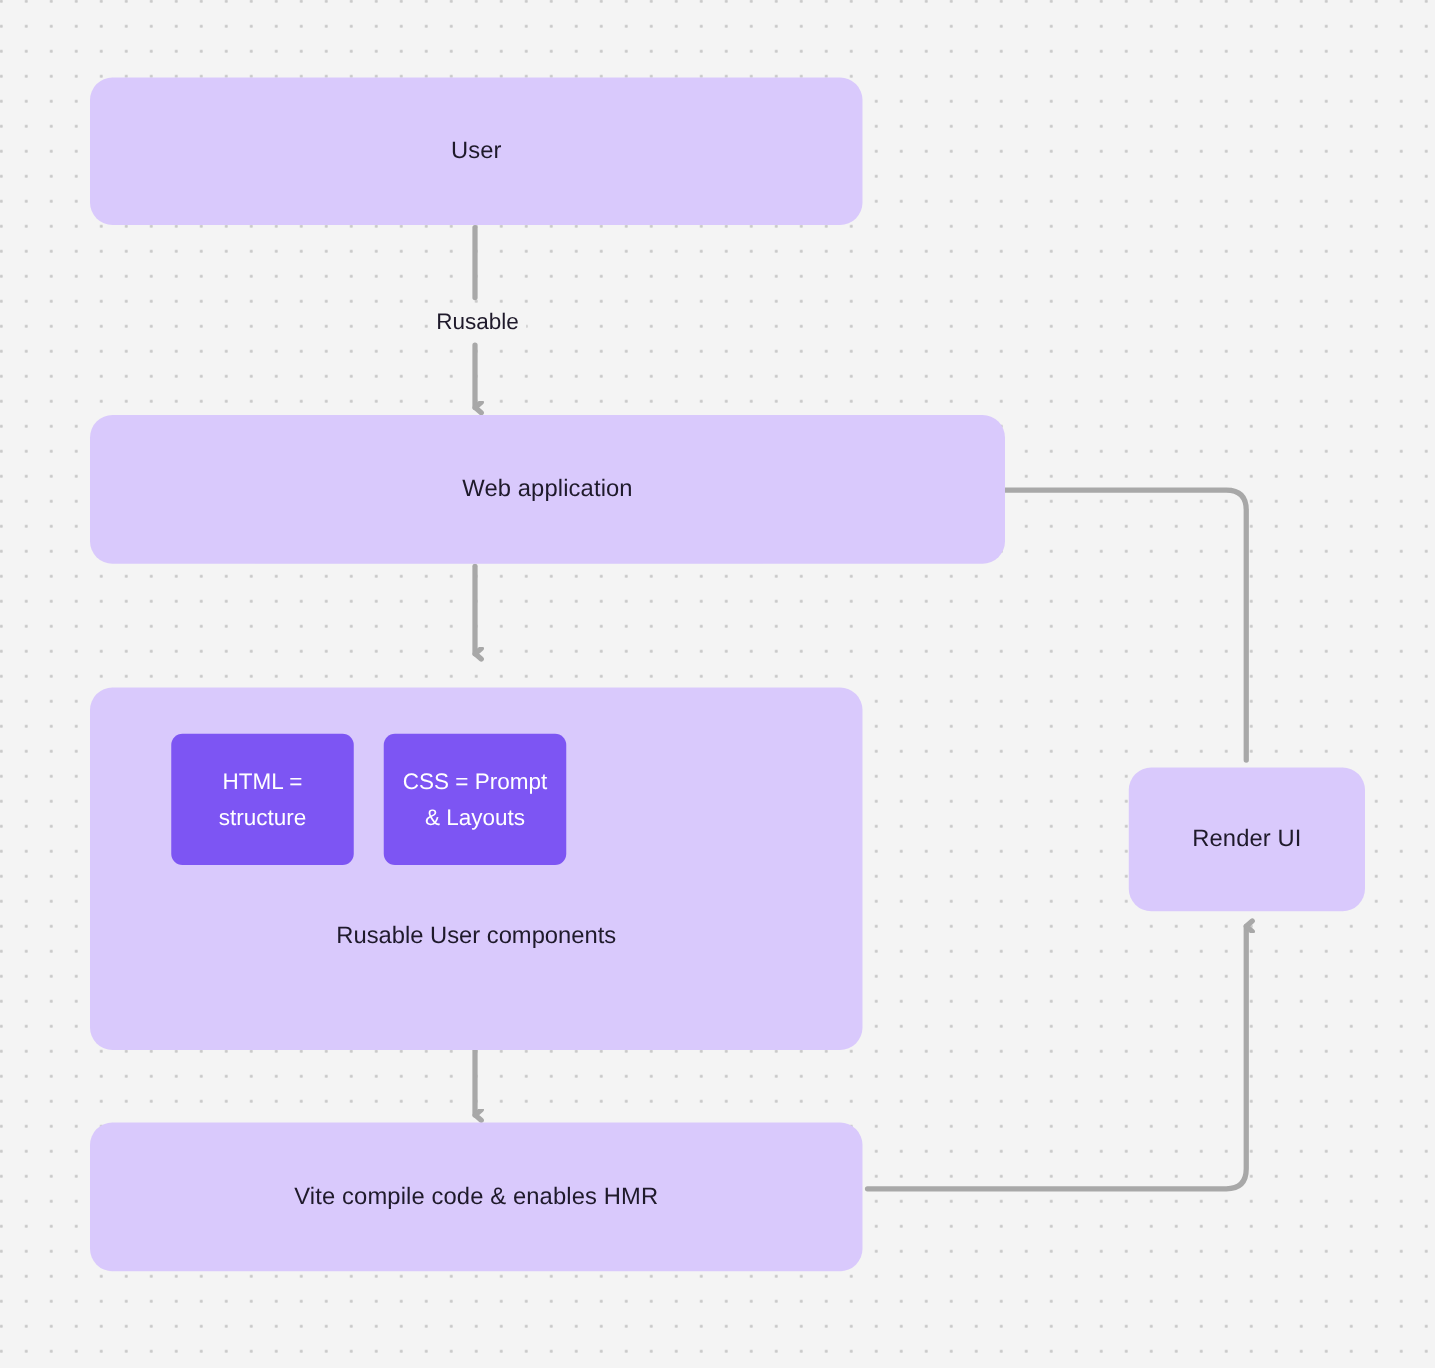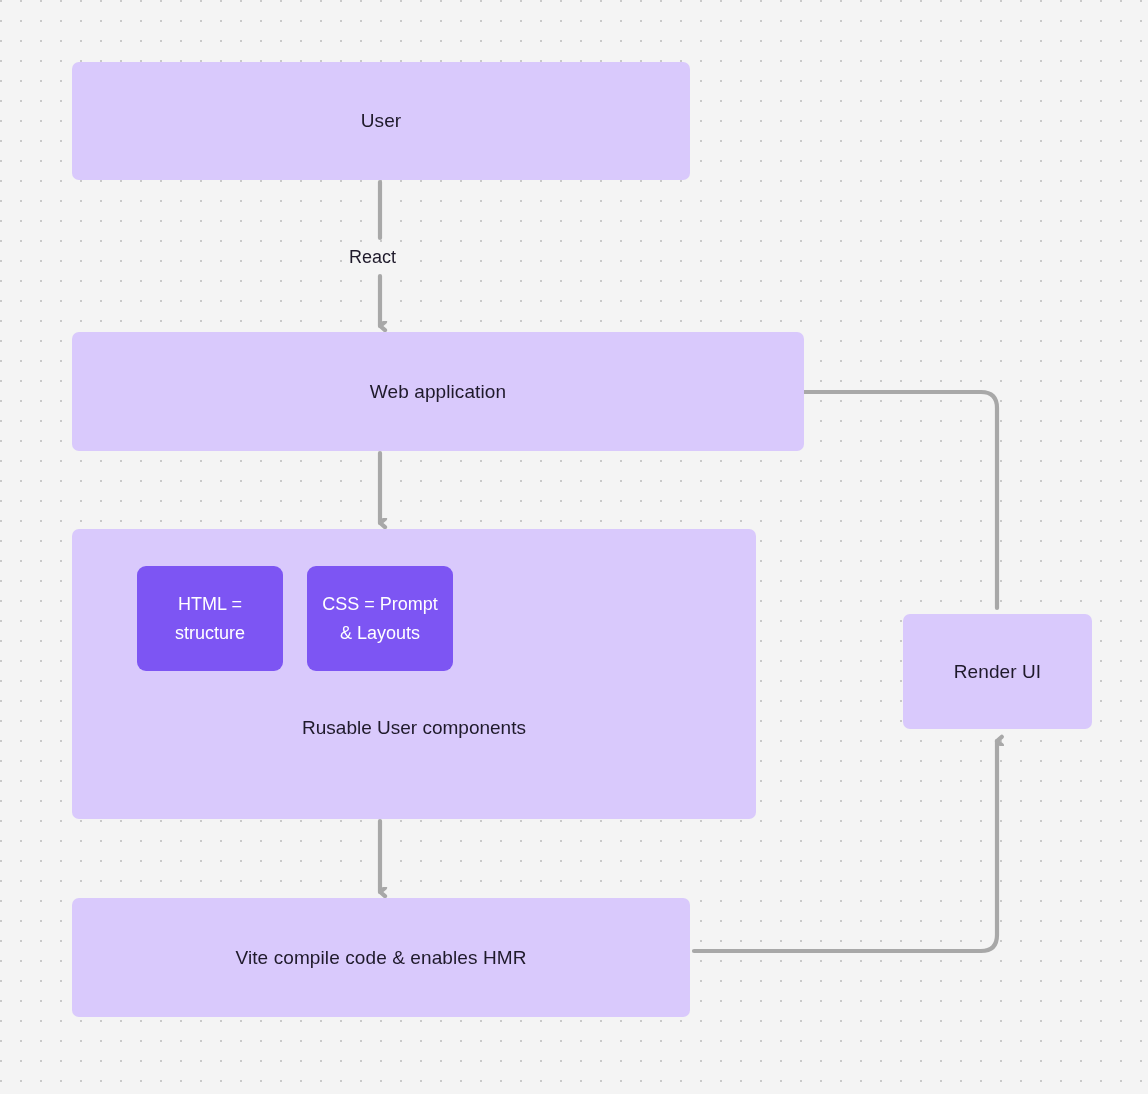--- a/index.html
+++ b/index.html
@@ -34,38 +34,38 @@
     width: 1148px;
     height: 1094px;
     pointer-events: none;
     z-index: 1;
   }
 
   
   .node {
     position: absolute;
     background: #d9c9fc;
-    border-radius: 7px;
+    border-radius: 18px;
     display: flex;
     align-items: center;
     justify-content: center;
     z-index: 2;
   }
 
   .node-label {
     font-size: 19px;
     color: #1f1a2b;
     letter-spacing: 0.1px;
     text-align: center;
     line-height: 1.35;
   }
 
   #node-user       { left: 72px;  top: 62px;  width: 618px; height: 118px; }
   #node-webapp     { left: 72px;  top: 332px; width: 732px; height: 119px; }
-  #node-components { left: 72px;  top: 529px; width: 684px; height: 290px;
+  #node-components { left: 72px;  top: 550px; width: 618px; height: 290px;
                      display: block; }
   #node-vite       { left: 72px;  top: 898px; width: 618px; height: 119px; }
   #node-render     { left: 903px; top: 614px; width: 189px; height: 115px; }
 
   
   .chip-row {
     position: absolute;
     left: 65px;
     top: 37px;
     width: 488px;
@@ -144,21 +144,21 @@
       <line x1="380" y1="453" x2="380" y2="523" marker-end="url(#arrow-down)"></line>
 
       <line x1="380" y1="821" x2="380" y2="892" marker-end="url(#arrow-down)"></line>
 
       <path d="M694,951 L981,951 Q997,951 997,935 L997,741" marker-end="url(#arrow-up)"></path>
 
       <path d="M997,608 L997,408 Q997,392 981,392 L703,392" marker-end="url(#arrow-left)"></path>
     </g>
   </svg>
 
-  <div class="edge-label" id="edge-label-prompt">React</div>
+  <div class="edge-label" id="edge-label-prompt">Rusable</div>
 
   <div class="node" id="node-user">
     <span class="node-label">User</span>
   </div>
 
   <div class="node" id="node-webapp">
     <span class="node-label">Web application</span>
   </div>
 
   <div class="node" id="node-components">

